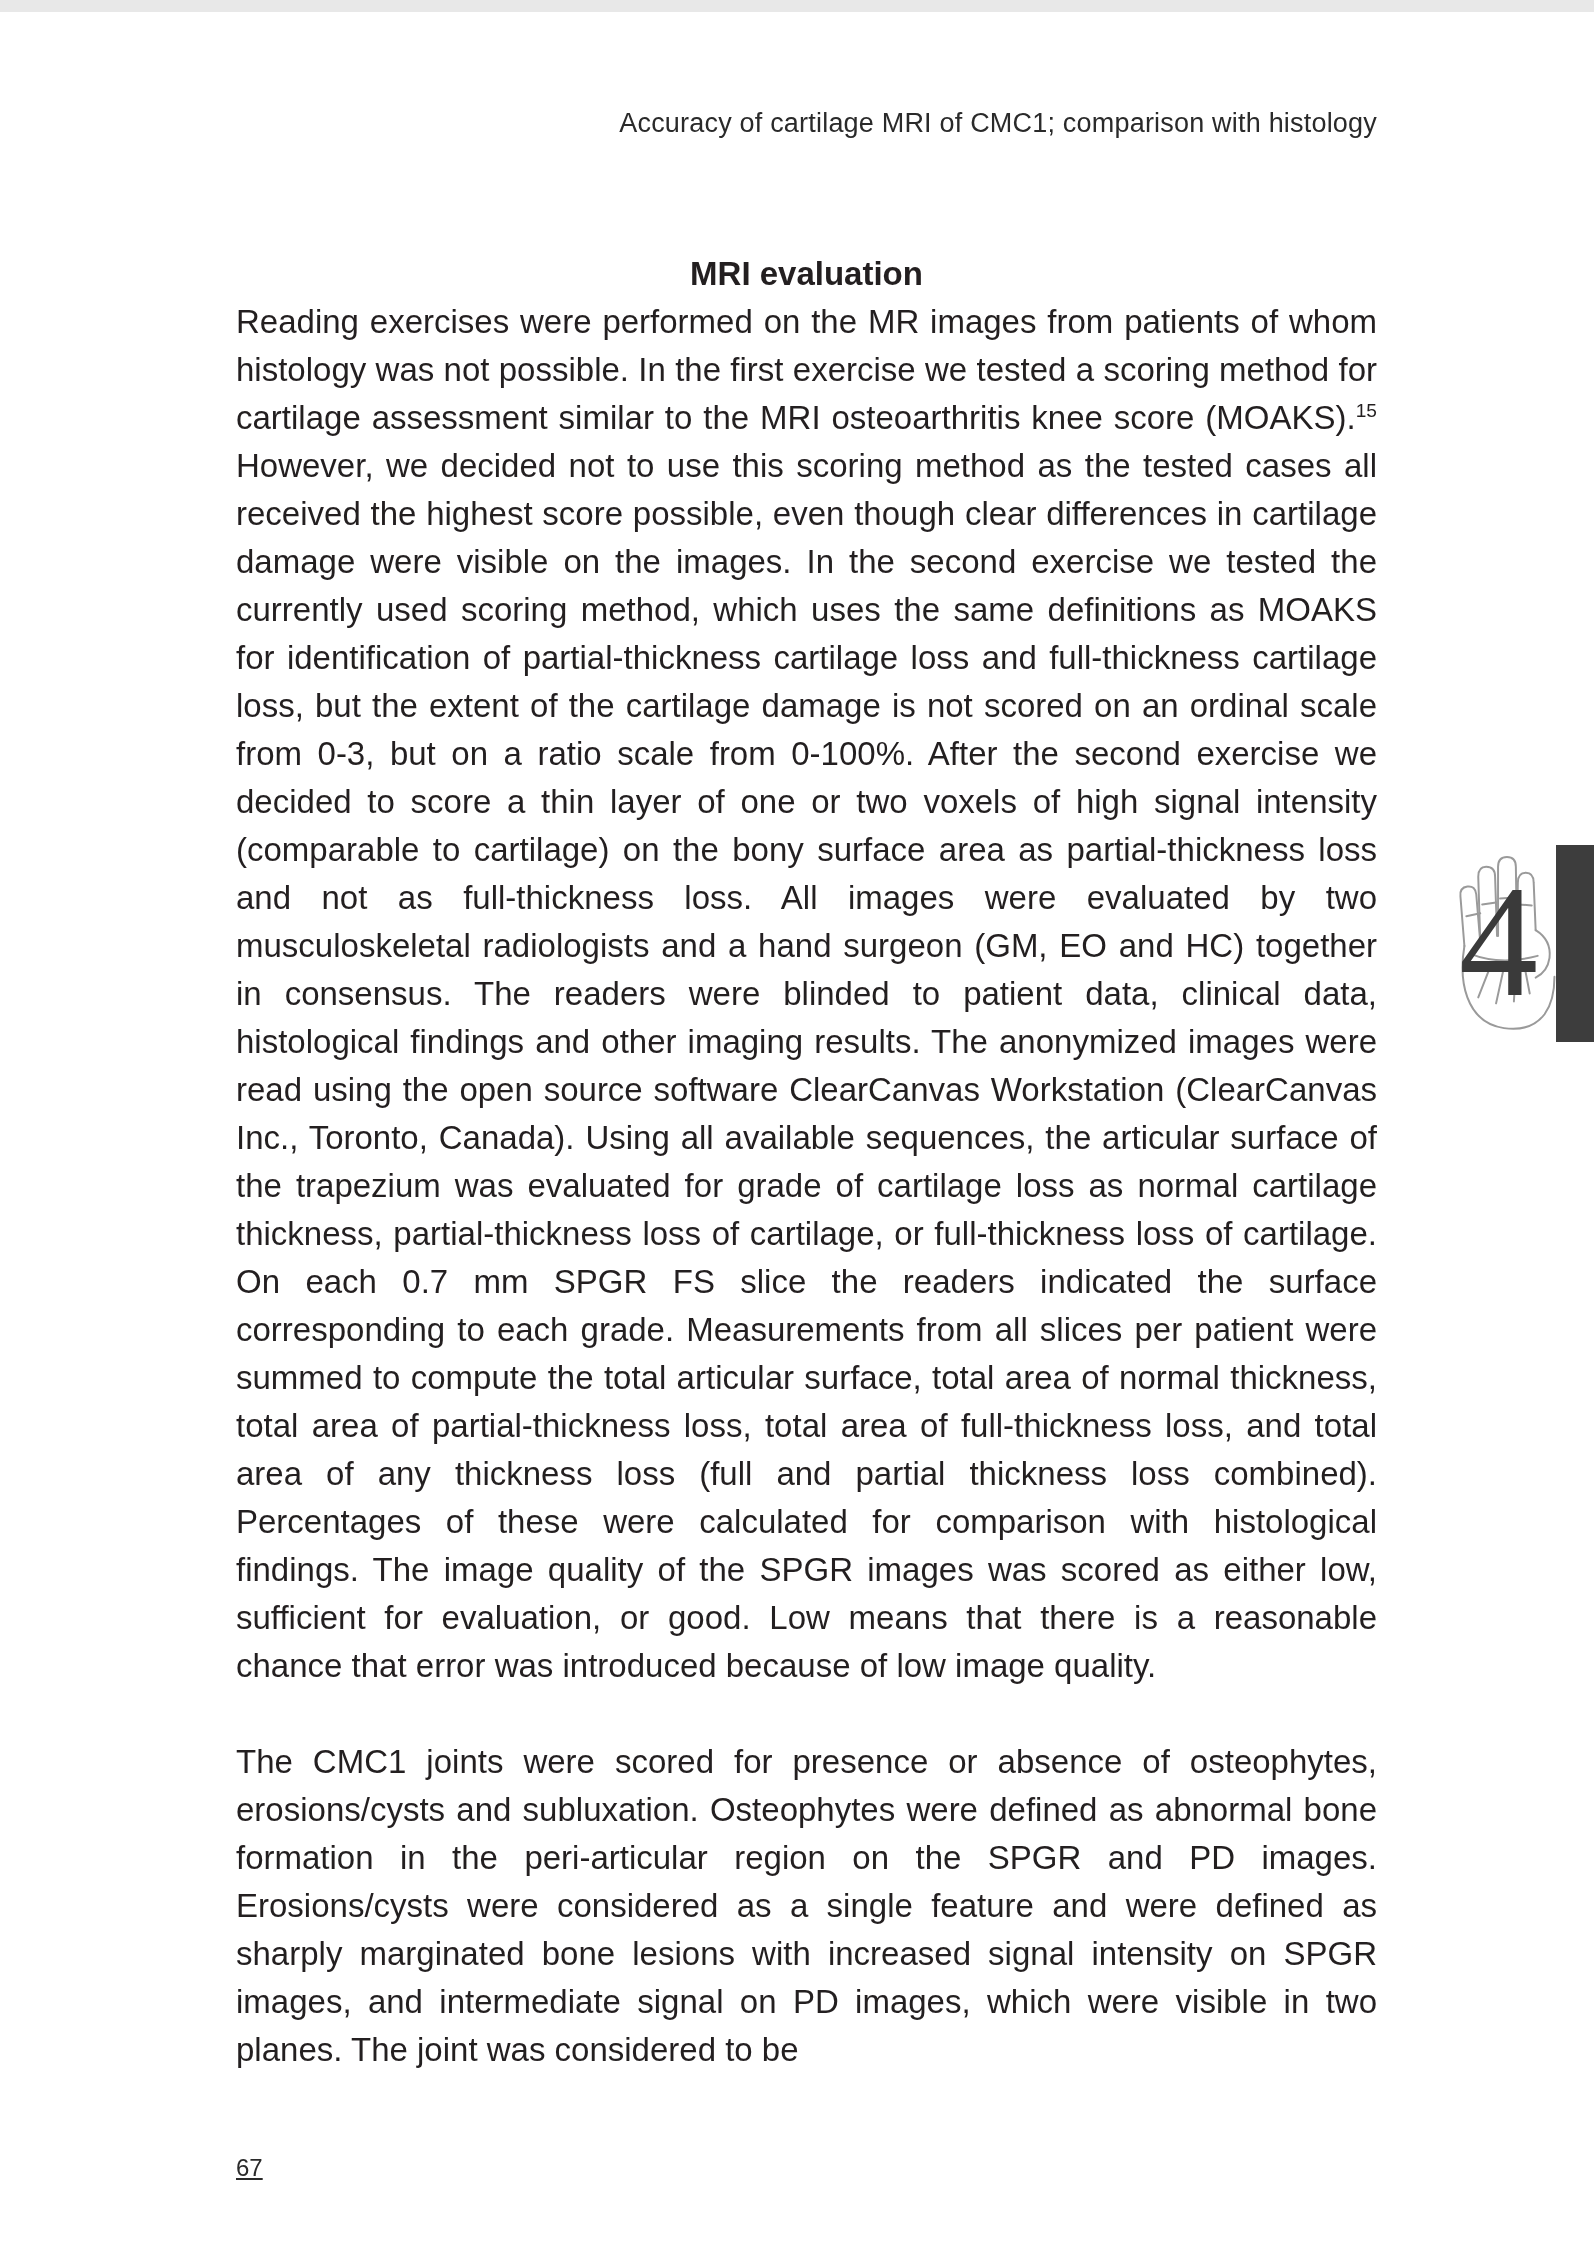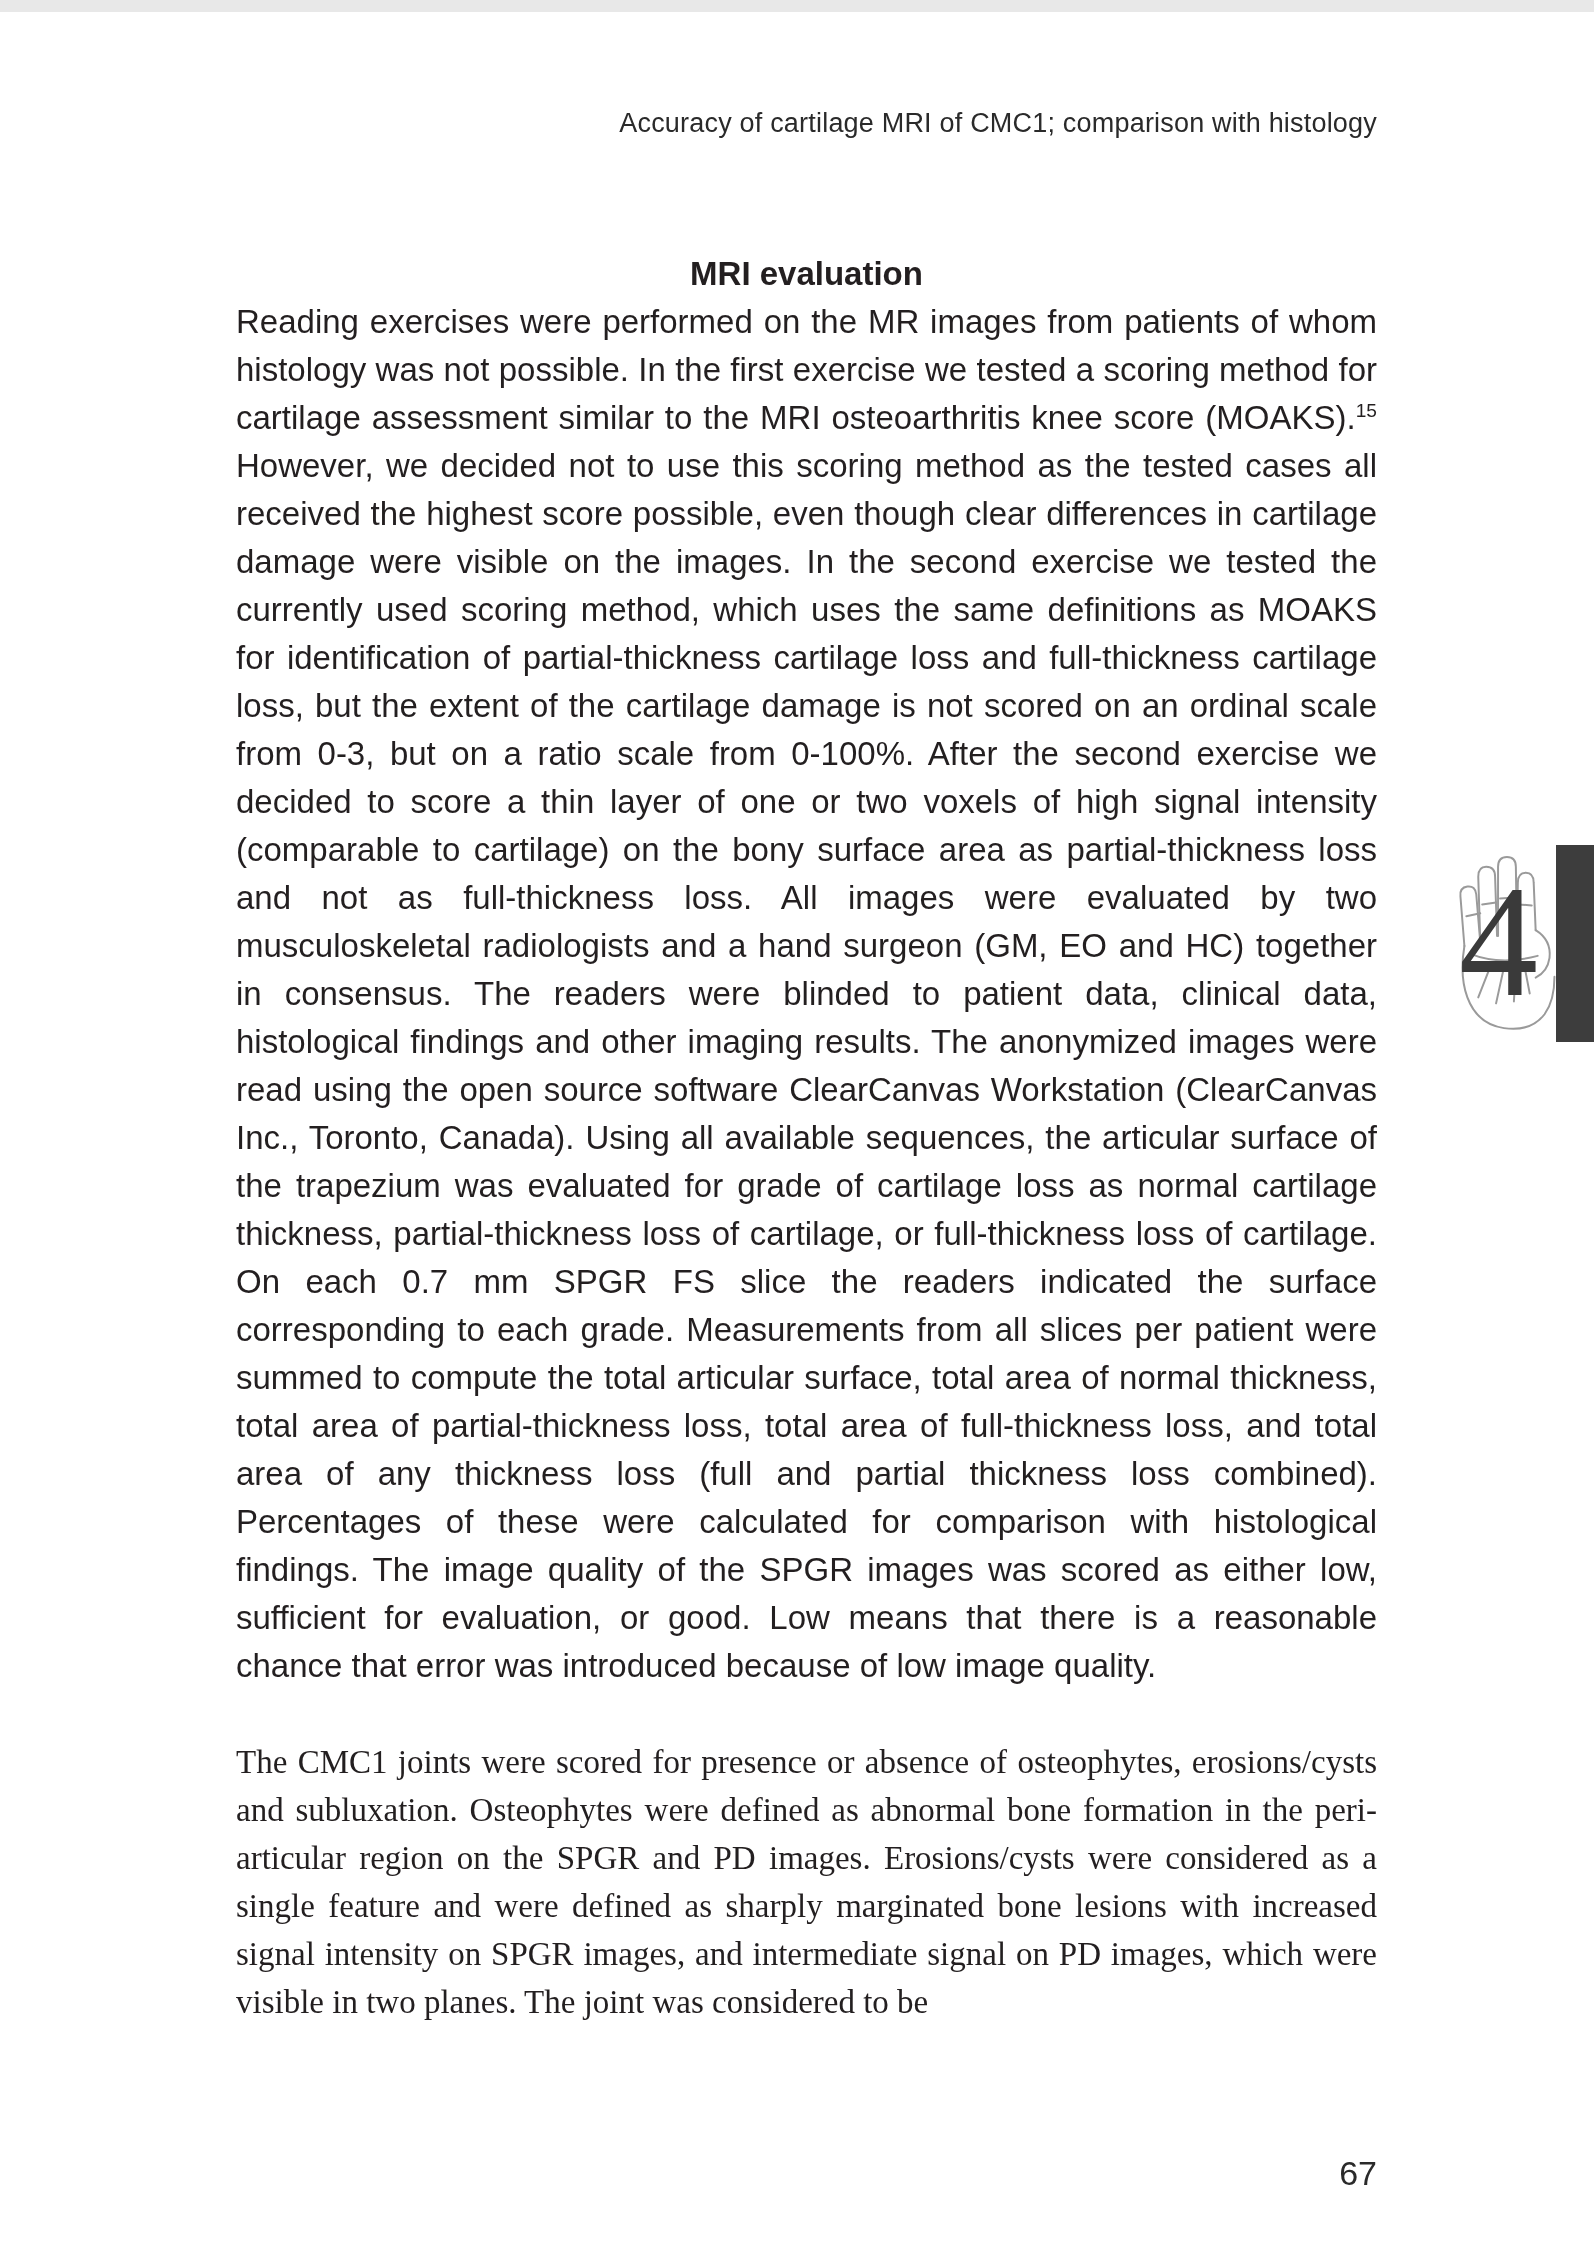--- a/index.html
+++ b/index.html
@@ -38,36 +38,37 @@
     color: #231f20;
   }
 
   .section-heading {
     font-weight: bold;
     text-align: center;
     margin: 0;
   }
 
   .body-paragraph { margin: 0; }
-  .body-paragraph + .body-paragraph { margin-top: 48px; font-family: Liberation Serif, serif; }
+  .body-paragraph + .body-paragraph { margin-top: 48px; }
 
   sup.citation {
     font-size: 0.58em;
     line-height: 0;
     vertical-align: super;
   }
 
   .page-number {
     position: absolute;
     top: 2142px;
     left: 236px;
     width: 1141px;
-    text-align: right;
-    font-size: 34px;
+    text-align: left;
+    font-size: 24px;
     color: #2a2a2a;
+    text-decoration: underline;
   }
 
   .chapter-marker {
     position: absolute;
     top: 833px;
     right: 0;
     width: 250px;
     height: 197px;
   }
 

